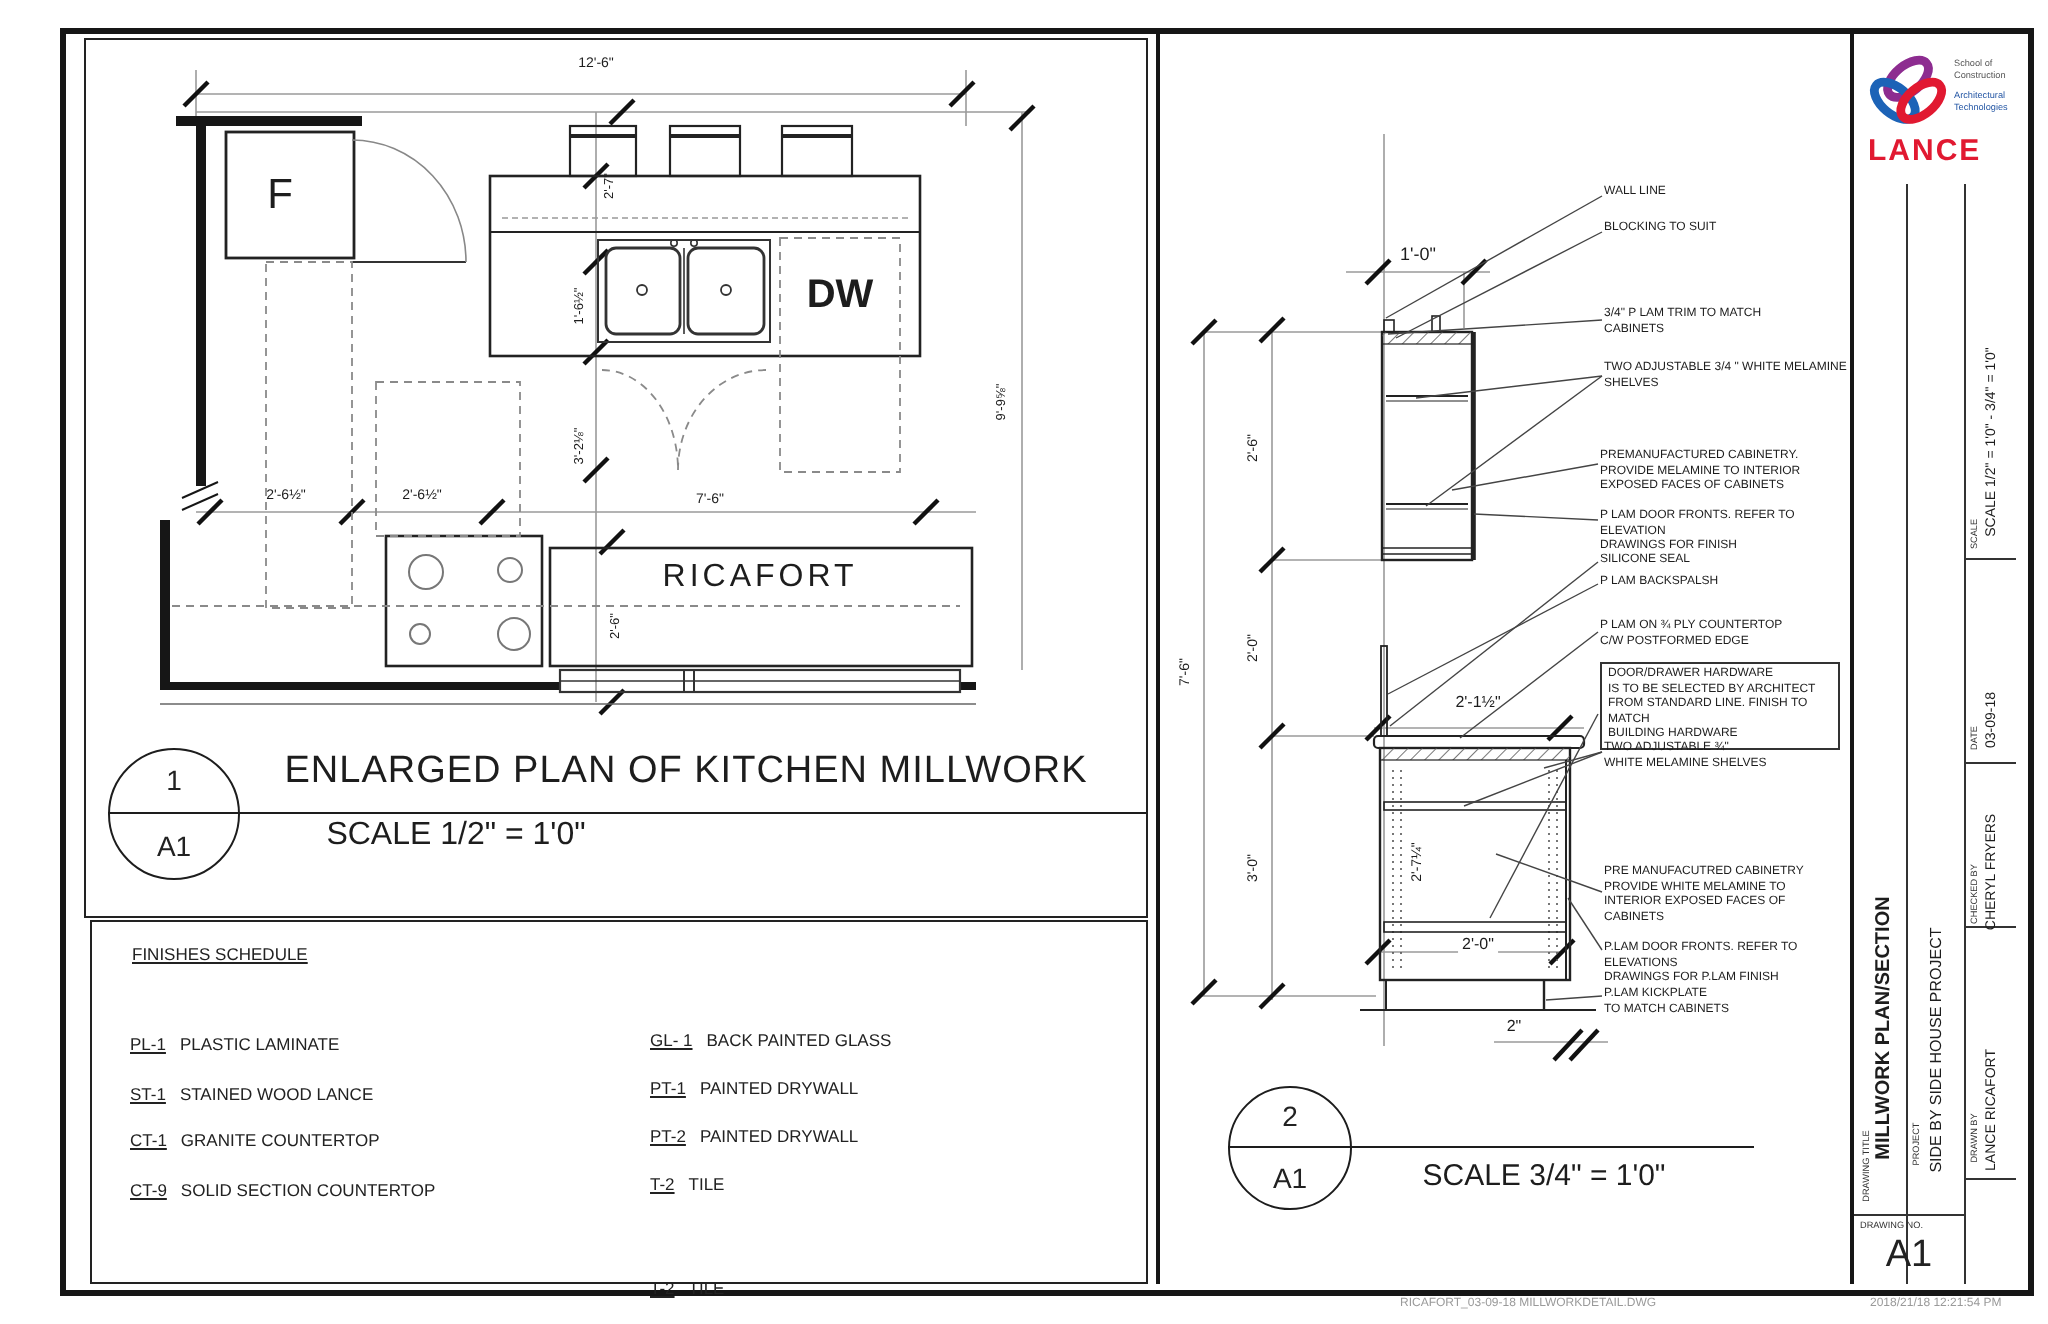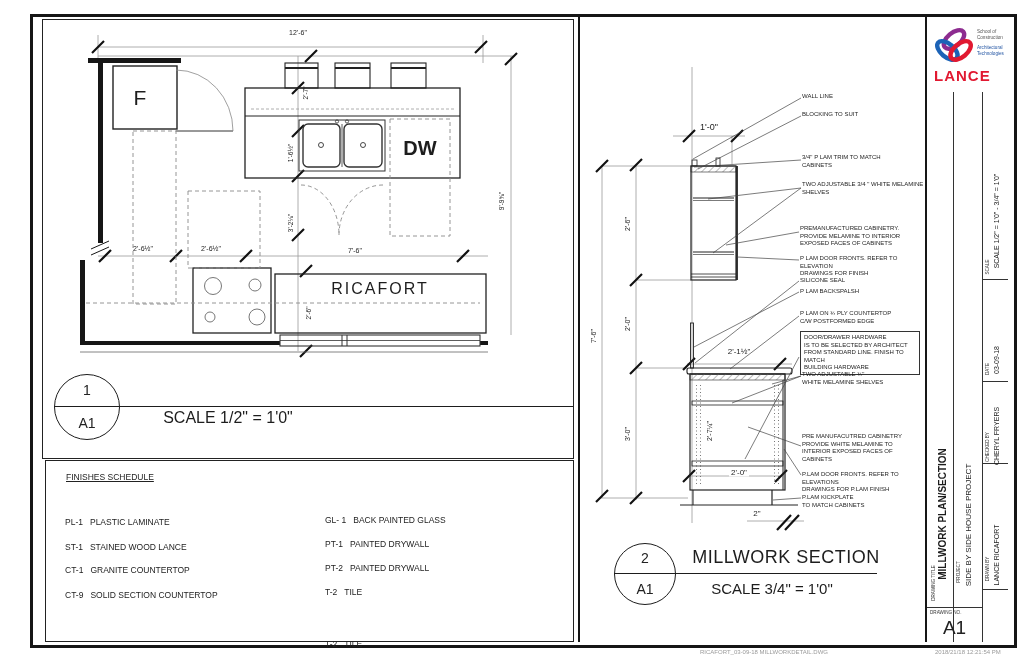--- a/index.html
+++ b/index.html
@@ -12,21 +12,21 @@
   .vtext{position:absolute;transform:translate(-50%,-50%) rotate(-90deg);white-space:nowrap;color:#1d1d1d}
   .dim{font-size:7px}
   .dimsm{font-size:6.5px}
   .note{position:absolute;font-size:6px;line-height:1.25;white-space:pre-line;color:#1d1d1d}
   .bubble{position:absolute;border:1.7px solid #1d1d1d;border-radius:50%;background:transparent}
   .bubble .num{position:absolute;left:0;right:0;text-align:center;font-size:14px}
   .titleline{position:absolute;height:1.4px;background:#1d1d1d}
   .dtitle{font-size:19px;letter-spacing:.5px}
   .dscale{font-size:16px}
   .fin-row{position:absolute;font-size:8.5px;white-space:nowrap}
-  .fin-code{margin-right:7px}
+  .fin-code{text-decoration:underline;margin-right:7px}
   .tb-label{font-size:4.6px;color:#333}
   .tb-val{font-size:7px}
   .hardbox{position:absolute;border:1px solid #333;padding:2px 3px;font-size:6px;line-height:1.25;white-space:pre-line}
   .footer{position:absolute;font-size:6px;color:#9a9a9a;white-space:nowrap}
   svg{position:absolute;left:0;top:0}
 </style>
 </head>
 <body>
 
 <div class="frame">
@@ -147,20 +147,21 @@
     <span class="vtext dimsm" style="left:468px;top:184px">9'-9⅝"</span>
     <span class="ctext" style="left:107px;top:81px;font-size:21px">F</span>
     <span class="ctext" style="left:387px;top:131px;font-size:20px;font-weight:600">DW</span>
     <span class="ctext" style="left:347px;top:272px;font-size:16px;letter-spacing:2px">RICAFORT</span>
 
     <div class="titleline" style="left:21px;top:389px;width:519px"></div>
     <div class="bubble" style="left:21px;top:357px;width:64px;height:64px;background:#fff0">
       <span class="num" style="top:7px">1</span>
       <span class="num" style="bottom:8px">A1</span>
     </div>
+    <span class="ctext dtitle" style="left:310px;top:369px">ENLARGED PLAN OF KITCHEN MILLWORK</span>
     <span class="dscale ctext" style="left:195px;top:401px">SCALE 1/2" = 1'0"</span>
 
     <span style="position:absolute;left:33px;top:455px;font-size:8.5px;text-decoration:underline">FINISHES SCHEDULE</span>
     <div class="fin-row" style="left:32px;top:500px"><span class="fin-code">PL-1</span><span>PLASTIC LAMINATE</span></div>
     <div class="fin-row" style="left:32px;top:525px"><span class="fin-code">ST-1</span><span>STAINED WOOD LANCE</span></div>
     <div class="fin-row" style="left:32px;top:548px"><span class="fin-code">CT-1</span><span>GRANITE COUNTERTOP</span></div>
     <div class="fin-row" style="left:32px;top:573px"><span class="fin-code">CT-9</span><span>SOLID SECTION COUNTERTOP</span></div>
     <div class="fin-row" style="left:292px;top:498px"><span class="fin-code">GL- 1</span><span>BACK PAINTED GLASS</span></div>
     <div class="fin-row" style="left:292px;top:522px"><span class="fin-code">PT-1</span><span>PAINTED DRYWALL</span></div>
     <div class="fin-row" style="left:292px;top:546px"><span class="fin-code">PT-2</span><span>PAINTED DRYWALL</span></div>
@@ -302,21 +303,20 @@
     <div class="note" style="left:222px;top:454px">P.LAM DOOR FRONTS. REFER TO ELEVATIONS
 DRAWINGS FOR P.LAM FINISH</div>
     <div class="note" style="left:222px;top:477px">P.LAM KICKPLATE
 TO MATCH CABINETS</div>
 
     <div class="titleline" style="left:34px;top:556px;width:263px"></div>
     <div class="bubble" style="left:34px;top:526px;width:60px;height:60px">
       <span class="num" style="top:6px">2</span>
       <span class="num" style="bottom:7px">A1</span>
     </div>
-    <span class="ctext" style="left:206px;top:540px;font-size:18px;letter-spacing:.5px">MILLWORK SECTION</span>
     <span class="ctext" style="left:192px;top:571px;font-size:15px">SCALE 3/4" = 1'0"</span>
   </div>
 
   <div class="vline" style="left:892px;top:0;width:2px;height:625px"></div>
 
   <div class="panel" style="left:894px;width:81px">
 
     <svg width="44" height="44" viewBox="0 0 40 40" style="left:5px;top:7px">
       <ellipse cx="20" cy="14" rx="11" ry="6" transform="rotate(-40 20 14)" fill="none" stroke="#8d2c90" stroke-width="4"></ellipse>
       <ellipse cx="14" cy="24" rx="11" ry="6" transform="rotate(40 14 24)" fill="none" stroke="#1c63b7" stroke-width="4"></ellipse>

